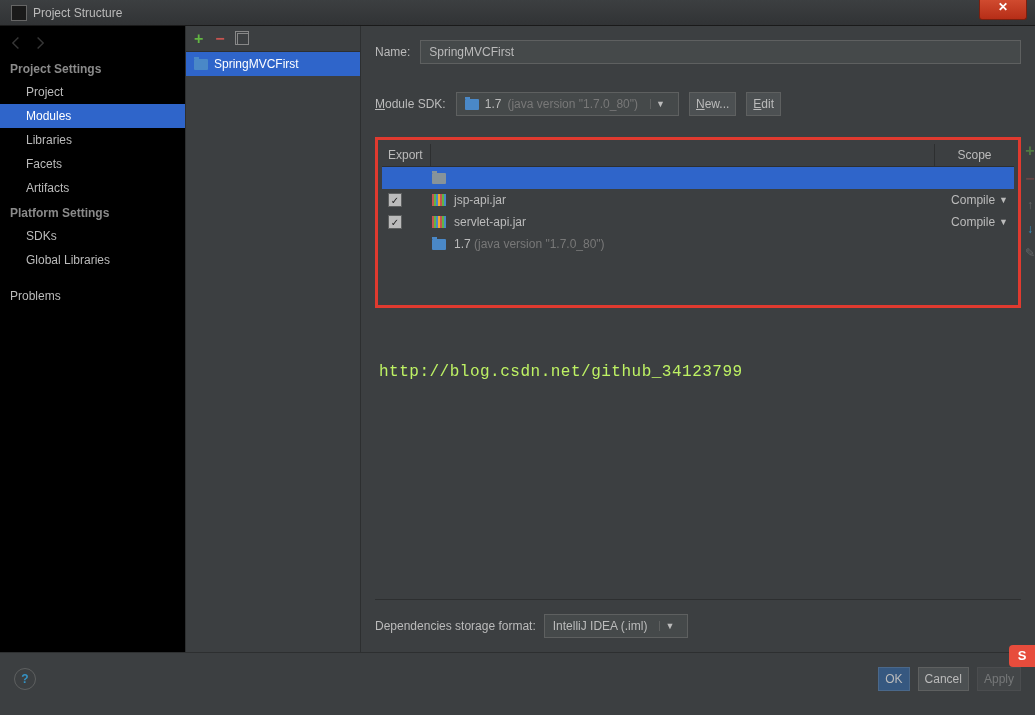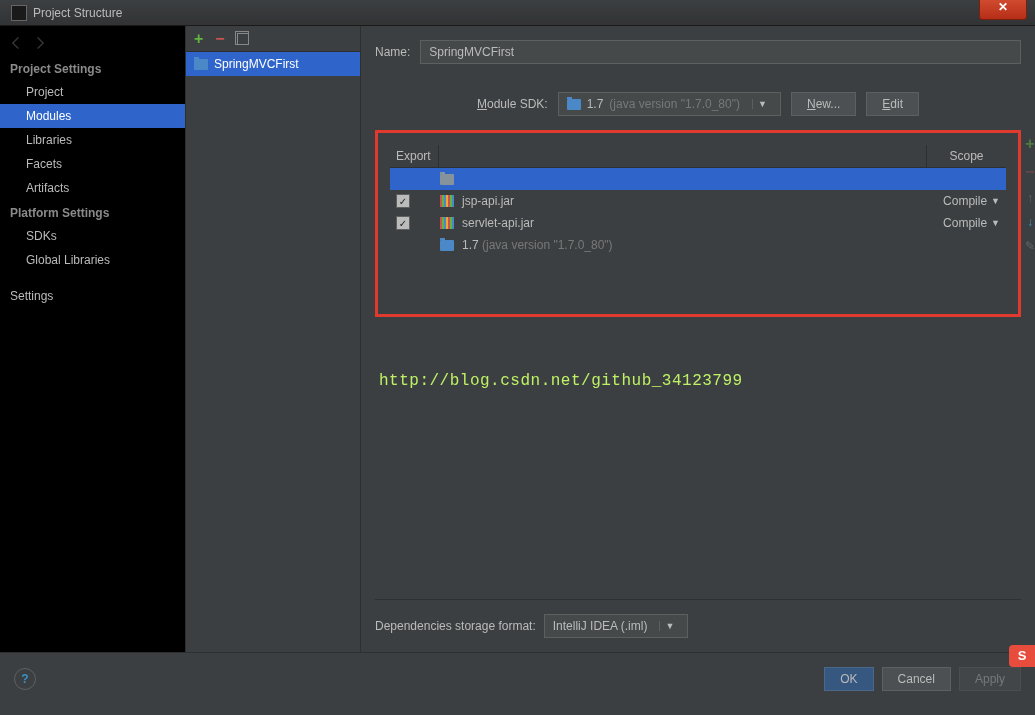--- a/index.html
+++ b/index.html
@@ -23,26 +23,26 @@
 .mod-item { background:#2f65ca; color:#fff; padding:5px 8px; display:flex; align-items:center; gap:6px; }
 .folder-ic { width:14px; height:11px; background:#87939a; border-radius:1px; display:inline-block; position:relative; }
 .folder-ic::before { content:""; position:absolute; top:-2px; left:0; width:5px; height:2px; background:#87939a; }
 .folder-ic.blue { background:#4a88c7; } .folder-ic.blue::before { background:#4a88c7; }
 .content { flex:1; padding:14px 14px 0 14px; display:flex; flex-direction:column; }
 .name-row { display:flex; align-items:center; gap:10px; margin-bottom:14px; }
 .name-input { flex:1; background:#45494a; border:1px solid #5e6060; color:#bbb; padding:4px 8px; height:24px; }
 .tabs { display:flex; border-bottom:1px solid #2d2f30; }
 .tab { padding:5px 12px; cursor:pointer; border:1px solid transparent; border-bottom:none; }
 .tab.active { background:#515658; border-color:#5e6060; }
-.sdk-row { display:flex; align-items:center; gap:10px; padding:14px 0;justify-content:center; }
+.sdk-row { display:flex; align-items:center; gap:10px; padding:14px 0; }
 .dropdown { background:#45494a; border:1px solid #5e6060; padding:3px 8px; display:flex; align-items:center; gap:6px; height:24px; }
 .dd-caret { width:20px; border-left:1px solid #5e6060; text-align:center; margin-left:6px; }
-.btn { background:#4c5052; border:1px solid #5e6060; padding:3px 15px; height:24px; cursor:pointer; color:#bbb; }
+.btn { background:#4c5052; border:1px solid #5e6060; padding:3px 6px; height:24px; cursor:pointer; color:#bbb; }
 .btn u { text-decoration:underline; }
-.dep-wrap { border:3px solid #e03a2f; padding:12px; flex:0 0 auto; position:relative; }
+.dep-wrap { border:3px solid #e03a2f; padding:4px; flex:0 0 auto; position:relative;margin-top:7px; }
 .dep-head { display:flex; background:#3c3f41; border-bottom:1px solid #2d2f30; }
 .dep-head .exp { width:48px; padding:4px 6px; }
 .dep-head .spacer { flex:1; border-left:1px solid #2d2f30; }
 .dep-head .scope { width:80px; text-align:center; padding:4px; border-left:1px solid #2d2f30; }
 .dep-row { display:flex; align-items:center; padding:4px 6px; gap:8px; }
 .dep-row.sel { background:#2f65ca; color:#fff; }
 .chk { width:14px; height:14px; background:#bbb; border:1px solid #5e6060; display:inline-flex; align-items:center; justify-content:center; color:#222; font-size:10px; }
 .chk.hidden { visibility:hidden; }
 .lib-ic { display:inline-block; width:14px; height:12px; background:repeating-linear-gradient(90deg,#c75450 0 2px,#62b543 2px 4px,#4a88c7 4px 6px,#f0a732 6px 8px); }
 .dep-name { flex:1; }
@@ -83,21 +83,21 @@
     <div class="section-head">Project Settings</div>
     <div class="nav-item">Project</div>
     <div class="nav-item sel">Modules</div>
     <div class="nav-item">Libraries</div>
     <div class="nav-item">Facets</div>
     <div class="nav-item">Artifacts</div>
     <div class="section-head">Platform Settings</div>
     <div class="nav-item">SDKs</div>
     <div class="nav-item">Global Libraries</div>
     <div style="height:12px"></div>
-    <div class="nav-item" style="padding-left:10px">Settings</div>
+    <div class="nav-item" style="padding-left:10px">Problems</div>
   </div>
 
   <div class="module-col">
     <div class="mod-toolbar">
       <span class="plus">+</span>
       <span class="minus">−</span>
       <span class="copy-ic"></span>
     </div>
     <div class="mod-item">
       <span class="folder-ic blue"></span>

